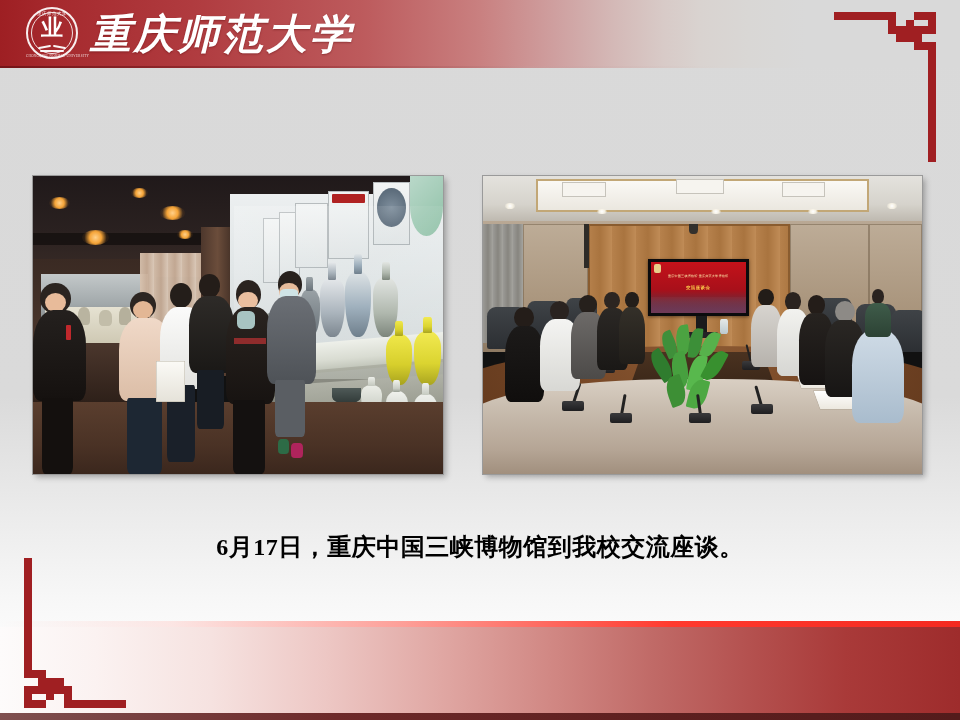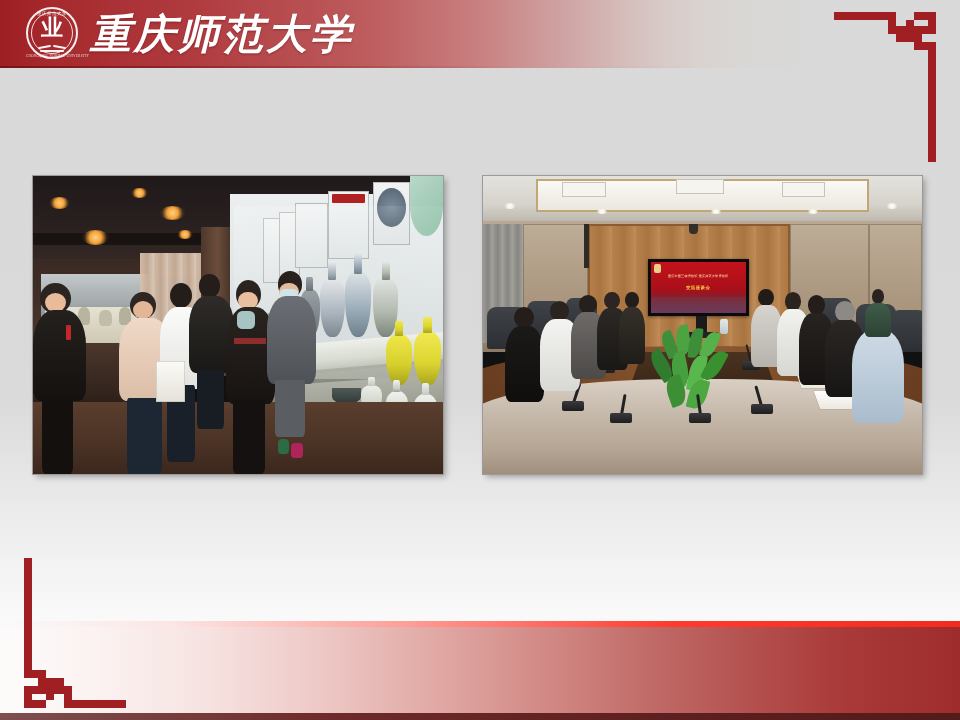--- a/index.html
+++ b/index.html
@@ -574,20 +574,21 @@
         <div class="head" style="left:28%; top:0%; width:46%; height:20%; background:#241e1a;"></div>
         <div class="body" style="left:0%; top:18%; width:100%; height:82%; background:linear-gradient(to bottom,#cfdbe6 0%,#a9bccd 100%);"></div>
       </div>
       <div class="person" style="left:87%; top:38%; width:6%;  height:16%;">
         <div class="head" style="left:26%; top:0%; width:48%; height:32%; background:#2a2320;"></div>
         <div class="body" style="left:0%; top:28%; width:100%; height:72%; background:linear-gradient(to bottom,#3f5c4a 0%,#2c4234 100%);"></div>
       </div>
     </div>
   </div>
 
+  <div class="caption">6月17日，重庆中国三峡博物馆到我校交流座谈。</div>
 
   <div class="footer-stripe"></div>
   <div class="footer-band"></div>
   <div class="footer-rule"></div>
 
   <div class="orn orn-bl">
     <span class="bar-h"></span>
       <span class="step-v"></span>
       <span class="step-h"></span>
     <span class="hook-v"></span>

